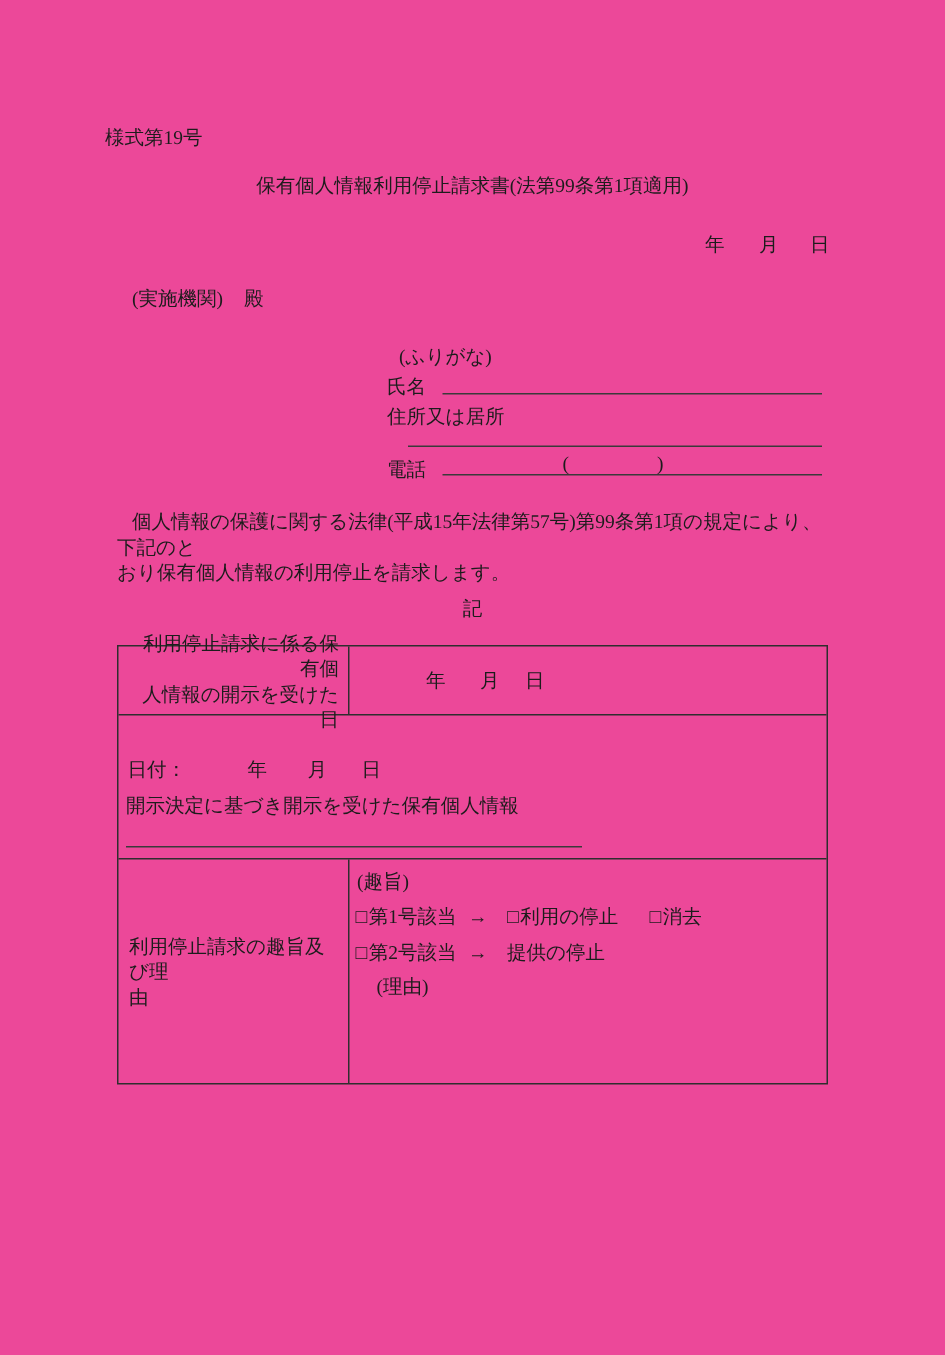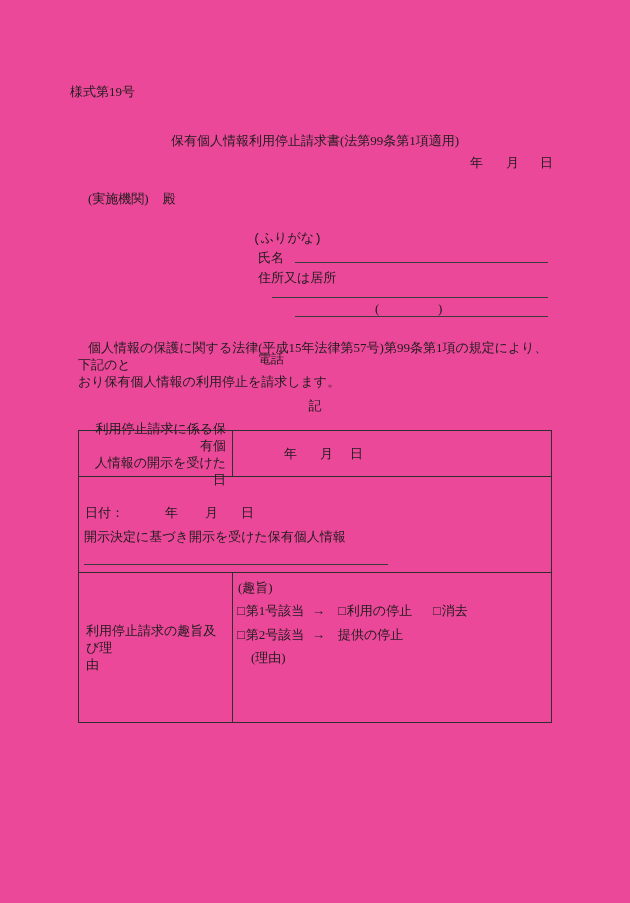--- a/index.html
+++ b/index.html
@@ -9,34 +9,34 @@
     background:#ec4899;
     color:#1c1c1c;
     font-family:"Liberation Serif","DejaVu Serif",serif;
     font-size:13px;
     overflow:hidden;
   }
   .abs{position:absolute;}
   .center{left:0;width:100%;text-align:center;}
   
   .t-formno{left:70px;top:83px;}
-  .t-title{top:132px;}
+  .t-title{top:115px;}
   .t-date{left:0;top:154px;width:100%;height:16px;}
   .t-date .dy{position:absolute;left:470px;}
   .t-date .dm{position:absolute;left:506px;}
   .t-date .dd{position:absolute;left:540px;}
   .t-addressee{left:88px;top:190px;}
   .t-addressee .dono{margin-left:14px;}
   
-  .t-furigana{left:253px;top:229px;font-family:Liberation Mono, monospace;}
+  .t-furigana{left:266px;top:229px;}
   .t-name{left:258px;top:249px;}
   .ul-name{left:295px;top:247px;width:253px;height:15px;border-bottom:1px solid #3a3a3a;}
   .t-addr{left:258px;top:269px;}
   .ul-addr{left:272px;top:282px;width:276px;height:15px;border-bottom:1px solid #3a3a3a;}
-  .t-phone{left:258px;top:304px;margin-top:46px;}
+  .t-phone{left:258px;top:304px;}
   .ul-phone{left:295px;top:301px;width:253px;height:15px;border-bottom:1px solid #3a3a3a;}
   .ul-phone .p1{position:absolute;left:80px;bottom:0;line-height:15px;}
   .ul-phone .p2{position:absolute;left:143px;bottom:0;line-height:15px;}
   
   .t-para{left:78px;top:339px;width:476px;line-height:17px;white-space:pre-line;text-indent:10px;}
   .t-ki{top:397px;}
   
   .form-table{left:78px;top:430px;width:474px;height:293px;border:1px solid #2e2e2e;box-sizing:border-box;}
   .trow{display:flex;box-sizing:border-box;}
   .trow.r2,.trow.r3{border-top:1px solid #2e2e2e;}

